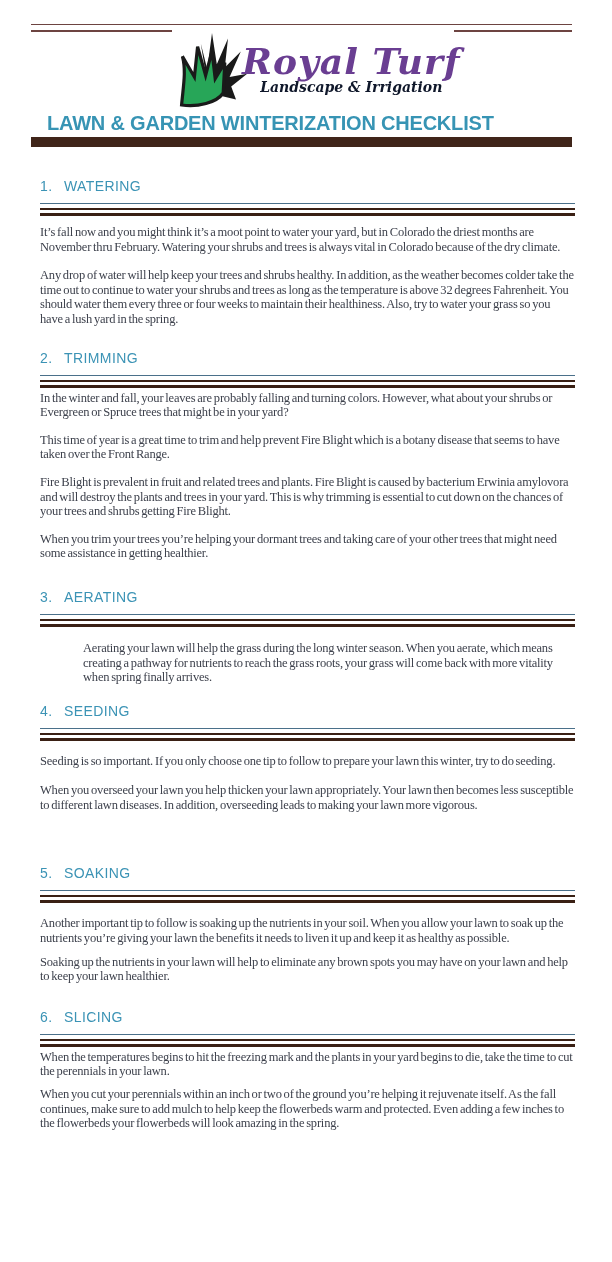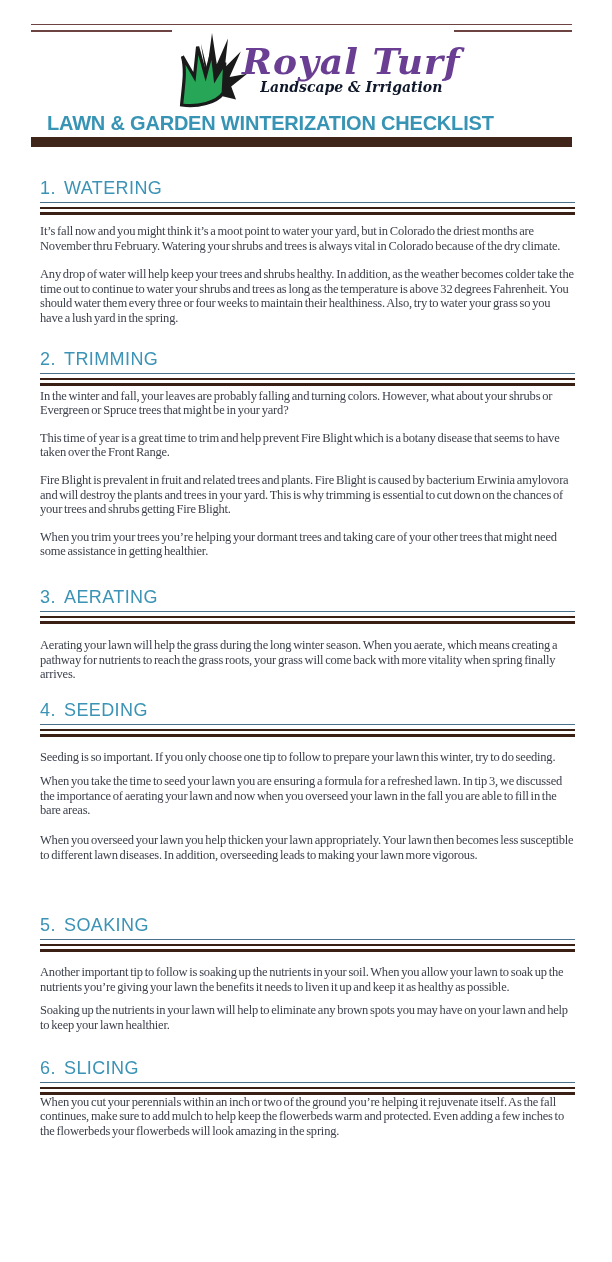--- a/index.html
+++ b/index.html
@@ -30,38 +30,38 @@
   .page-title {
     position:absolute; top:112px; left:47px; z-index:3; white-space:nowrap;
     font-family:"Liberation Sans", sans-serif; font-weight:bold;
     font-size:20px; letter-spacing:-0.2px; color:#3794b4;text-align:right;
   }
   .title-bar { position:absolute; top:137px; left:31px; width:541px; height:10px; background:#40251a; }
 
   
   .content { position:absolute; top:150px; left:40px; width:535px; }
   .section h2 {
-    margin:0; padding:0 0 3px 0;
+    margin:0; padding:0 0 9px 0;
     font-family:"Liberation Sans", sans-serif; font-weight:400;
-    font-size:18px; letter-spacing:0.4px; color:#3b93b5;
+    font-size:14px; letter-spacing:0.4px; color:#3b93b5;
     border-bottom:1px solid #4a708a;
   }
   .section h2 .num { display:inline-block; min-width:24px; }
   .rule-double {
     height:3px; margin-top:4px;
     border-top:2px solid #3a2014; border-bottom:3px solid #3a2014;
   }
   .section p {
     margin:0; font-size:12.5px; line-height:14.6px; color:#3d414c;
     word-spacing:-1px; letter-spacing:-0.2px; text-align:left;
   }
   
   .s1 { margin-top:28px; } .s1 p.p0 { margin-top:9px; }  .s1 p + p { margin-top:14px; }
   .s2 { margin-top:23px; } .s2 p.p0 { margin-top:3px; }  .s2 p + p { margin-top:13px; }
-  .s3 { margin-top:28px; } .s3 p.p0 { margin-top:14px; } .s3 p + p { margin-top:14px; }
+  .s3 { margin-top:28px; } .s3 p.p0 { margin-top:14px;margin-left:43px; } .s3 p + p { margin-top:14px; }
   .s4 { margin-top:18px; } .s4 p.p0 { margin-top:13px; } .s4 p.p1 { margin-top:10px; } .s4 p.p2 { margin-top:15px; }
   .s5 { margin-top:53px; } .s5 p.p0 { margin-top:13px; } .s5 p + p { margin-top:9px; }
   .s6 { margin-top:25px; } .s6 p.p0 { margin-top:3px; }  .s6 p + p { margin-top:8px; }
 </style>
 </head>
 <body>
 
 <div class="header">
   <div class="rule-thin one"></div>
   <div class="rule-thin two"></div>
@@ -102,30 +102,30 @@
   <div class="section s3">
     <h2><span class="num">3.</span><span>AERATING</span></h2>
     <div class="rule-double"></div>
     <p class="p0">Aerating your lawn will help the grass during the long winter season. When you aerate, which means creating a pathway for nutrients to reach the grass roots, your grass will come back with more vitality when spring finally arrives.</p>
   </div>
 
   <div class="section s4">
     <h2><span class="num">4.</span><span>SEEDING</span></h2>
     <div class="rule-double"></div>
     <p class="p0">Seeding is so important. If you only choose one tip to follow to prepare your lawn this winter, try to do seeding.</p>
-    <p class="p1">When you take the time to seed your lawn you are ensuring a formula for a refreshed lawn. In tip 3, we discussed the importance of aerating your lawn and now when you overseed your lawn in the fall you are able to fill in the bare areas.</p>
     <p class="p2">When you overseed your lawn you help thicken your lawn appropriately. Your lawn then becomes less susceptible to different lawn diseases. In addition, overseeding leads to making your lawn more vigorous.</p>
   </div>
 
   <div class="section s5">
     <h2><span class="num">5.</span><span>SOAKING</span></h2>
     <div class="rule-double"></div>
     <p class="p0">Another important tip to follow is soaking up the nutrients in your soil. When you allow your lawn to soak up the nutrients you’re giving your lawn the benefits it needs to liven it up and keep it as healthy as possible.</p>
     <p class="p1">Soaking up the nutrients in your lawn will help to eliminate any brown spots you may have on your lawn and help to keep your lawn healthier.</p>
   </div>
 
   <div class="section s6">
     <h2><span class="num">6.</span><span>SLICING</span></h2>
     <div class="rule-double"></div>
+    <p class="p0">When the temperatures begins to hit the freezing mark and the plants in your yard begins to die, take the time to cut the perennials in your lawn.</p>
     <p class="p1">When you cut your perennials within an inch or two of the ground you’re helping it rejuvenate itself. As the fall continues, make sure to add mulch to help keep the flowerbeds warm and protected. Even adding a few inches to the flowerbeds your flowerbeds will look amazing in the spring.</p>
   </div>
 
 </div>
 
 </body></html>

